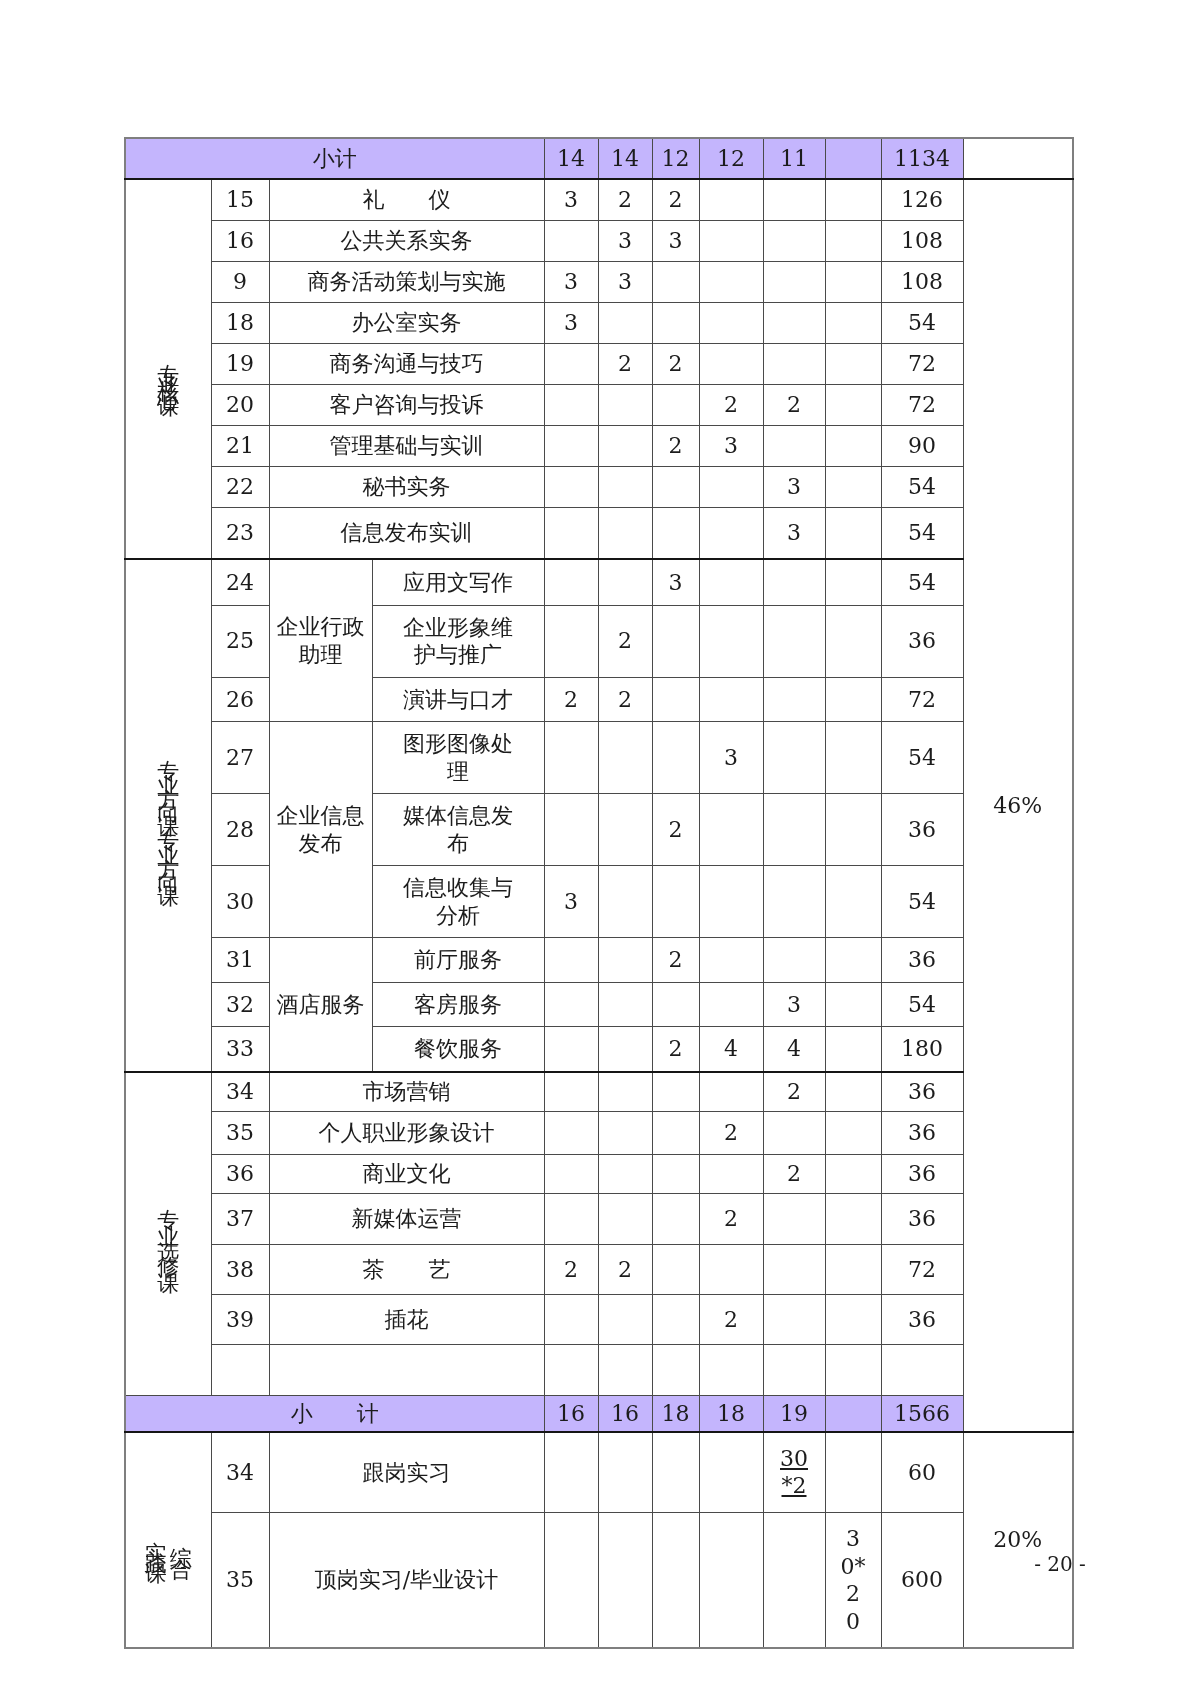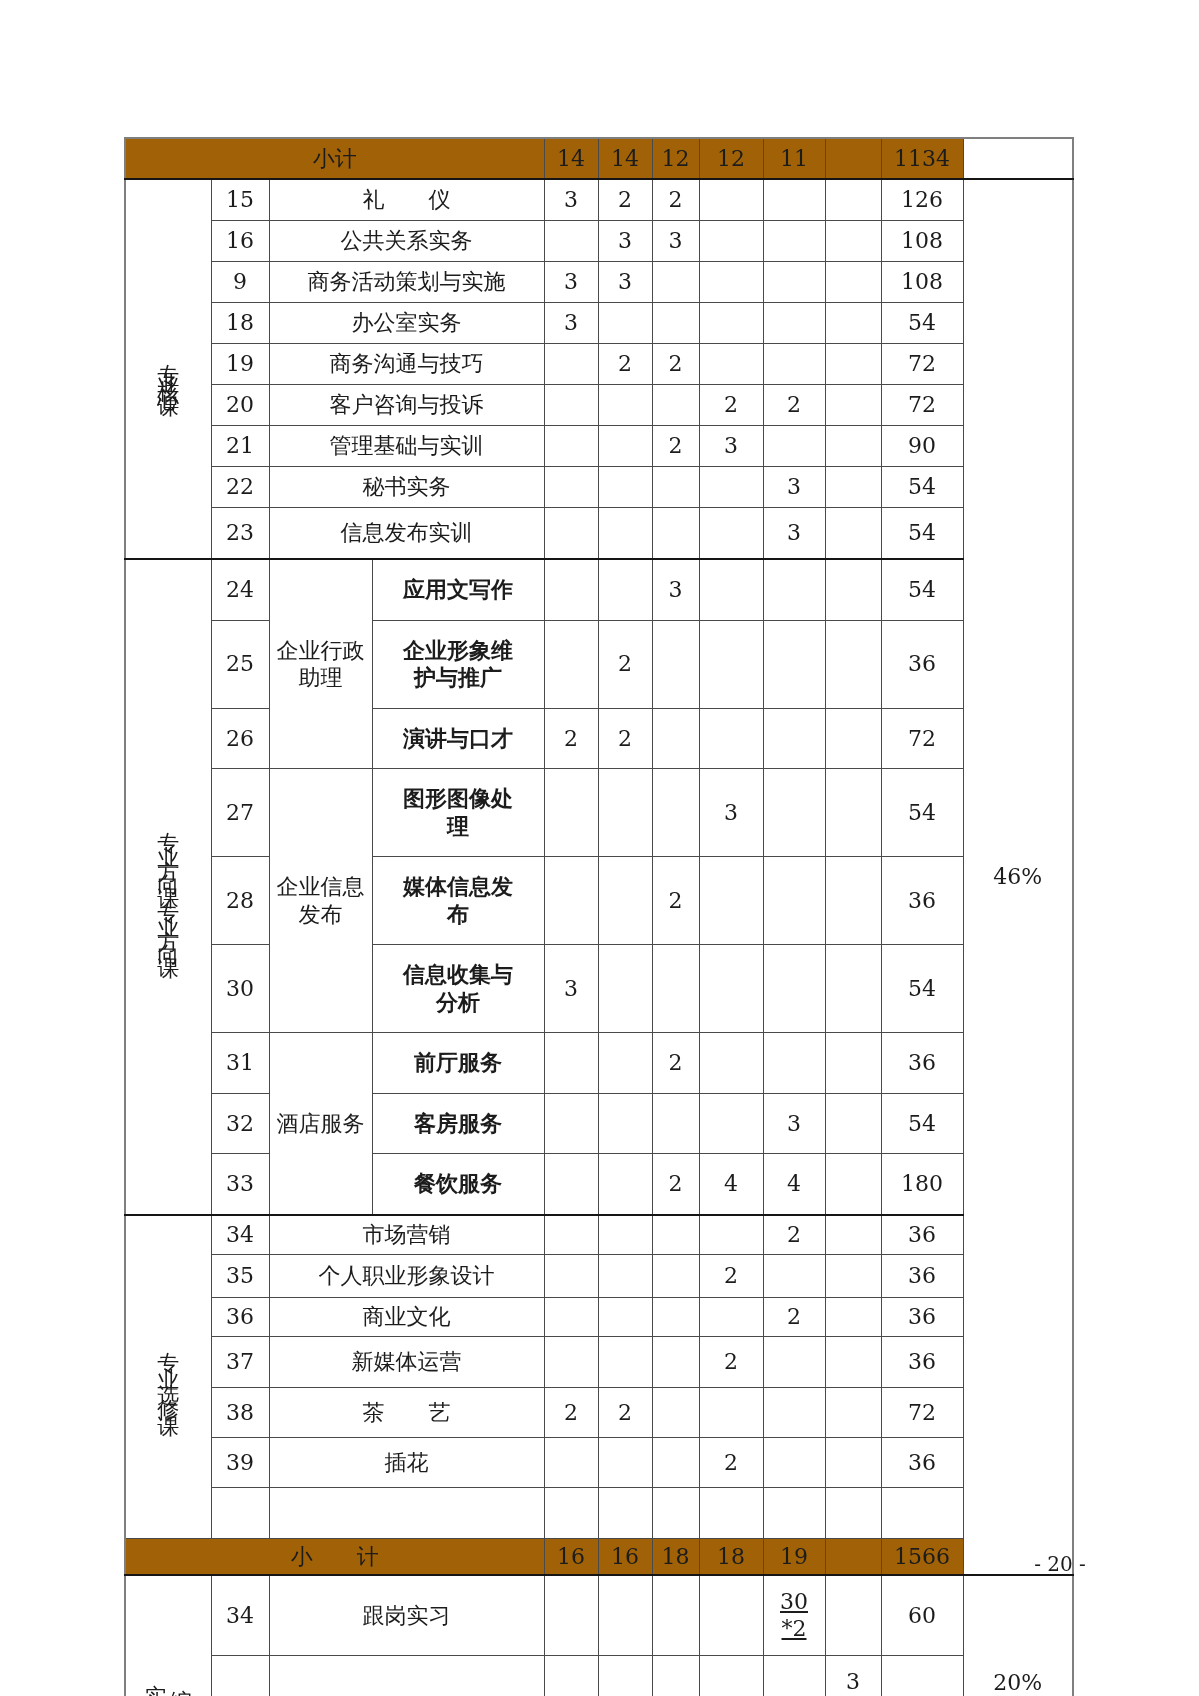--- a/index.html
+++ b/index.html
@@ -9,24 +9,24 @@
   }
   .sheet{position:absolute;left:124px;top:137px;}
   table{
     border-collapse:collapse;table-layout:fixed;width:948px;
     border:2px solid #7f7f7f;
   }
   td{
     border:1px solid #4a4a4a;text-align:center;vertical-align:middle;
     font-size:22px;padding:0;overflow:hidden;line-height:1.25;
   }
-  tr.blue td{background:#a16207;}
+  tr.blue td{background:#c4b5fd;}
   tr.blue td.white-cell{background:#ffffff;}
   tr.heavy td{border-top:2px solid #151515;}
-  td.nm{padding:16px 20px;font-weight:bold;}
+  td.nm{padding:8px 20px;}
   td.sg{padding:0 0;}
   .vtext{
     display:inline-block;writing-mode:vertical-lr;text-orientation:upright;
     line-height:1;white-space:pre;
   }
   .ls8{letter-spacing:8px;}
   .ls14{letter-spacing:14px;}
   .ls16{letter-spacing:16px;}
   .ls11{letter-spacing:11px;}
   .prac{display:flex;justify-content:center;align-items:center;gap:3px;}

